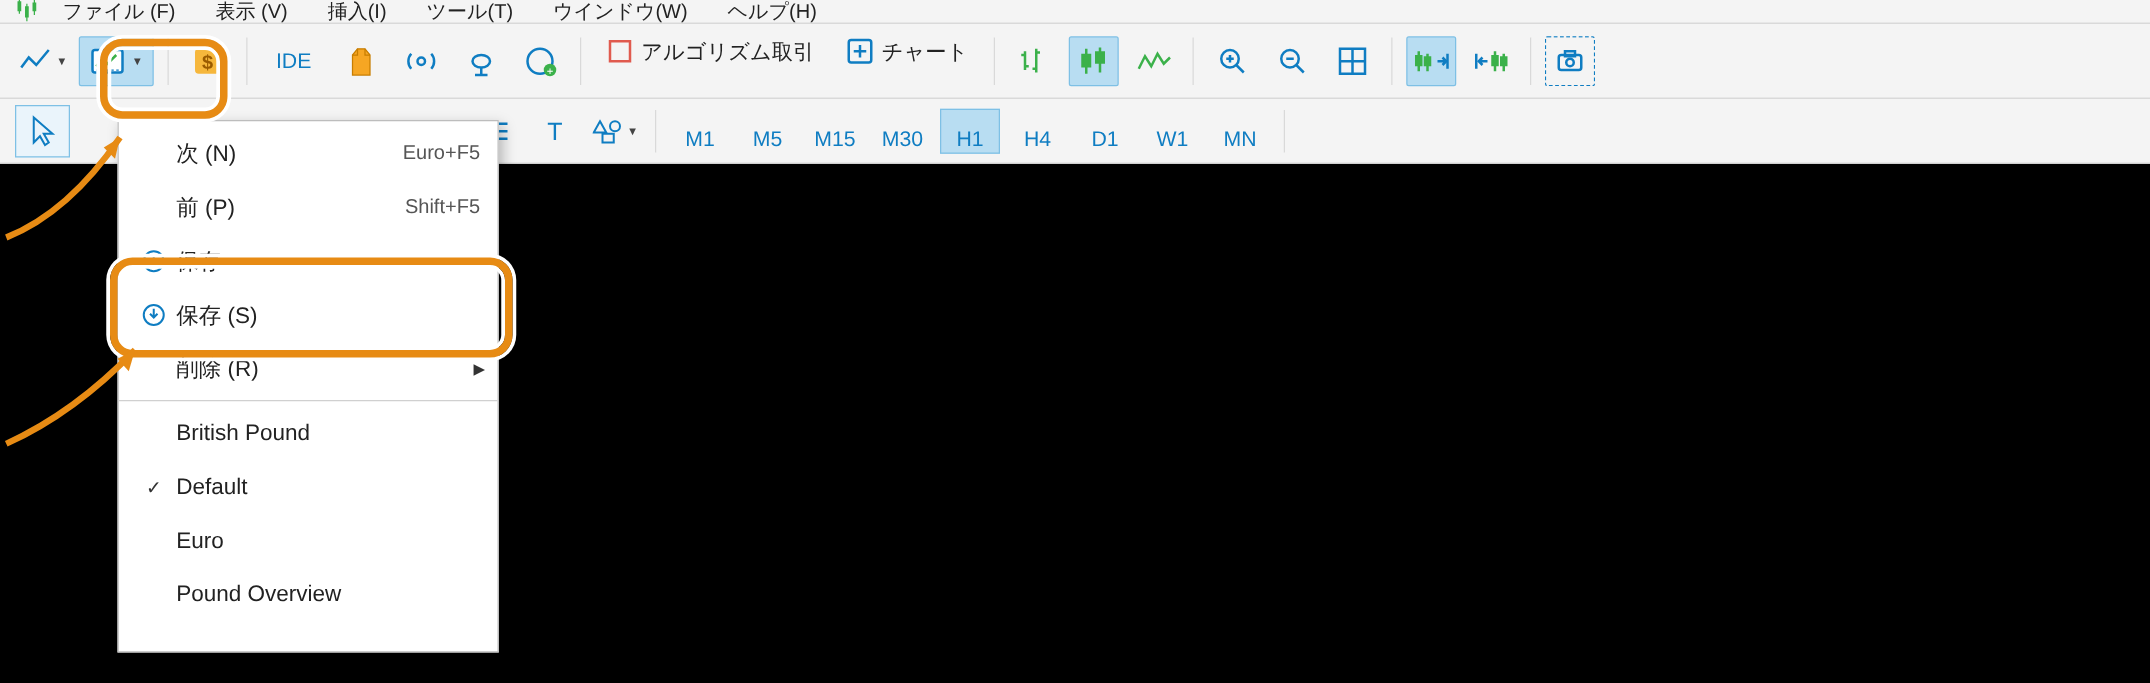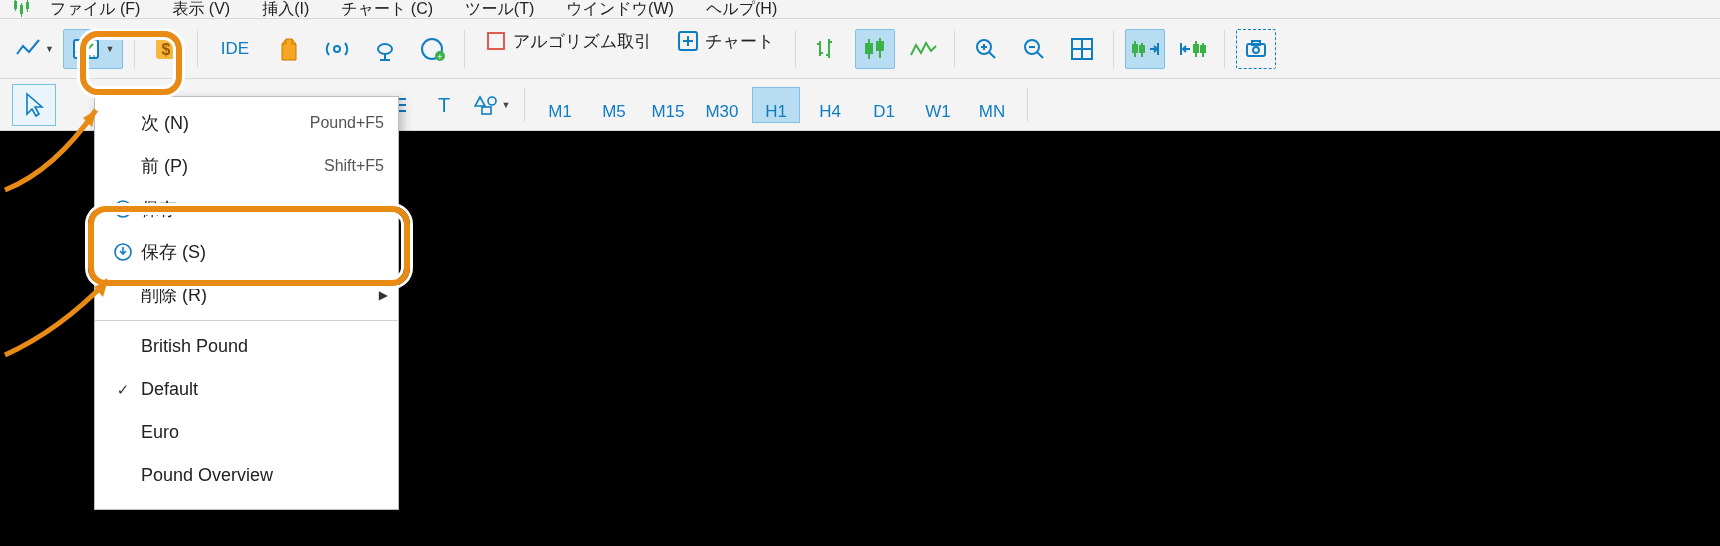--- a/index.html
+++ b/index.html
@@ -30,21 +30,21 @@
   .tbtn .drop{margin-left:4px;font-size:9px;color:#444}
   .tlabeled{display:flex;align-items:flex-start;height:40px;padding:0 8px;margin:0 4px;border:1px solid transparent}
   .tlabeled span{margin-left:6px;font-size:17px;color:var(--text)}
   .toolbar2{height:52px;border-bottom:1px solid var(--line);display:flex;align-items:center;padding-left:10px}
   .timeframes{display:flex;align-items:center}
   .tf{min-width:48px;height:36px;display:flex;align-items:flex-end;justify-content:center;font-size:17px;color:var(--blue);margin:0 3px;border:1px solid transparent}
   .tf.on{background:var(--blue-fill);border-color:#7ec0e5}
   .sep2{width:1px;height:34px;background:var(--line);margin:0 8px}
   .cursorbtn{width:44px;height:42px;border:1px solid #7ec0e5;background:#eaf4fb;display:flex;align-items:center;justify-content:center;margin:0 6px 0 2px}
   
-  .dd{position:absolute;left:94px;top:96px;width:305px;background:#fff;border:1px solid #bdbdbd;box-shadow:3px 4px 10px rgba(0,0,0,.25);padding:4px 0 12px 0;z-index:50}
+  .dd{position:absolute;left:94px;top:96px;width:305px;background:#fff;border:1px solid #bdbdbd;box-shadow:3px 4px 10px rgba(0,0,0,.25);padding:4px 0 24px 0;z-index:50}
   .dd .item{display:flex;align-items:center;height:43px;padding:0 14px;font-size:18px;color:var(--text);position:relative}
   .dd .item .ico{width:28px;display:flex;align-items:center;justify-content:center;color:var(--blue)}
   .dd .item .lab{flex:1;padding-left:4px}
   .dd .item .accel{color:#555;font-size:16px}
   .dd .item .sub{position:absolute;right:10px;font-size:12px;color:#333}
   .dd hr{border:none;border-top:1px solid #d0d0d0;margin:4px 0}
   .dd .check{width:28px;text-align:center;color:#333;font-size:15px}
   
   .frame{position:absolute;border:6px solid var(--frame);border-radius:18px;box-shadow:0 0 0 3px #fff inset,0 0 0 3px #fff;pointer-events:none;z-index:90}
   .frame1{left:80px;top:31px;width:102px;height:64px}
@@ -70,23 +70,20 @@
   <div class="menu">
       <span>ファイル (F)</span>
     </div>
   <div class="menu">
       <span>表示 (V)</span>
     </div>
   <div class="menu">
       <span>挿入(I)</span>
     </div>
   <div class="menu">
-      <span>チャート (C)</span>
-    </div>
-  <div class="menu">
       <span>ツール(T)</span>
     </div>
   <div class="menu">
       <span>ウインドウ(W)</span>
     </div>
   <div class="menu">
       <span>ヘルプ(H)</span>
     </div>
 </div>
 
@@ -329,21 +326,21 @@
         <span>MN</span>
       </div>
   </div>
   <div class="sep2"></div>
 </div>
 
 <div class="dd">
   <div class="item">
     <span class="ico"></span>
     <span class="lab">次 (N)</span>
-    <span class="accel">Pound+F5</span>
+    <span class="accel">Euro+F5</span>
   </div>
   <div class="item">
     <span class="ico"></span>
     <span class="lab">前 (P)</span>
     <span class="accel">Shift+F5</span>
   </div>
   <div class="item">
     <span class="ico">
       <svg width="20" height="20">
           <circle cx="10" cy="10" r="8" fill="none" stroke="#0f7dc2" stroke-width="1.6"></circle>

